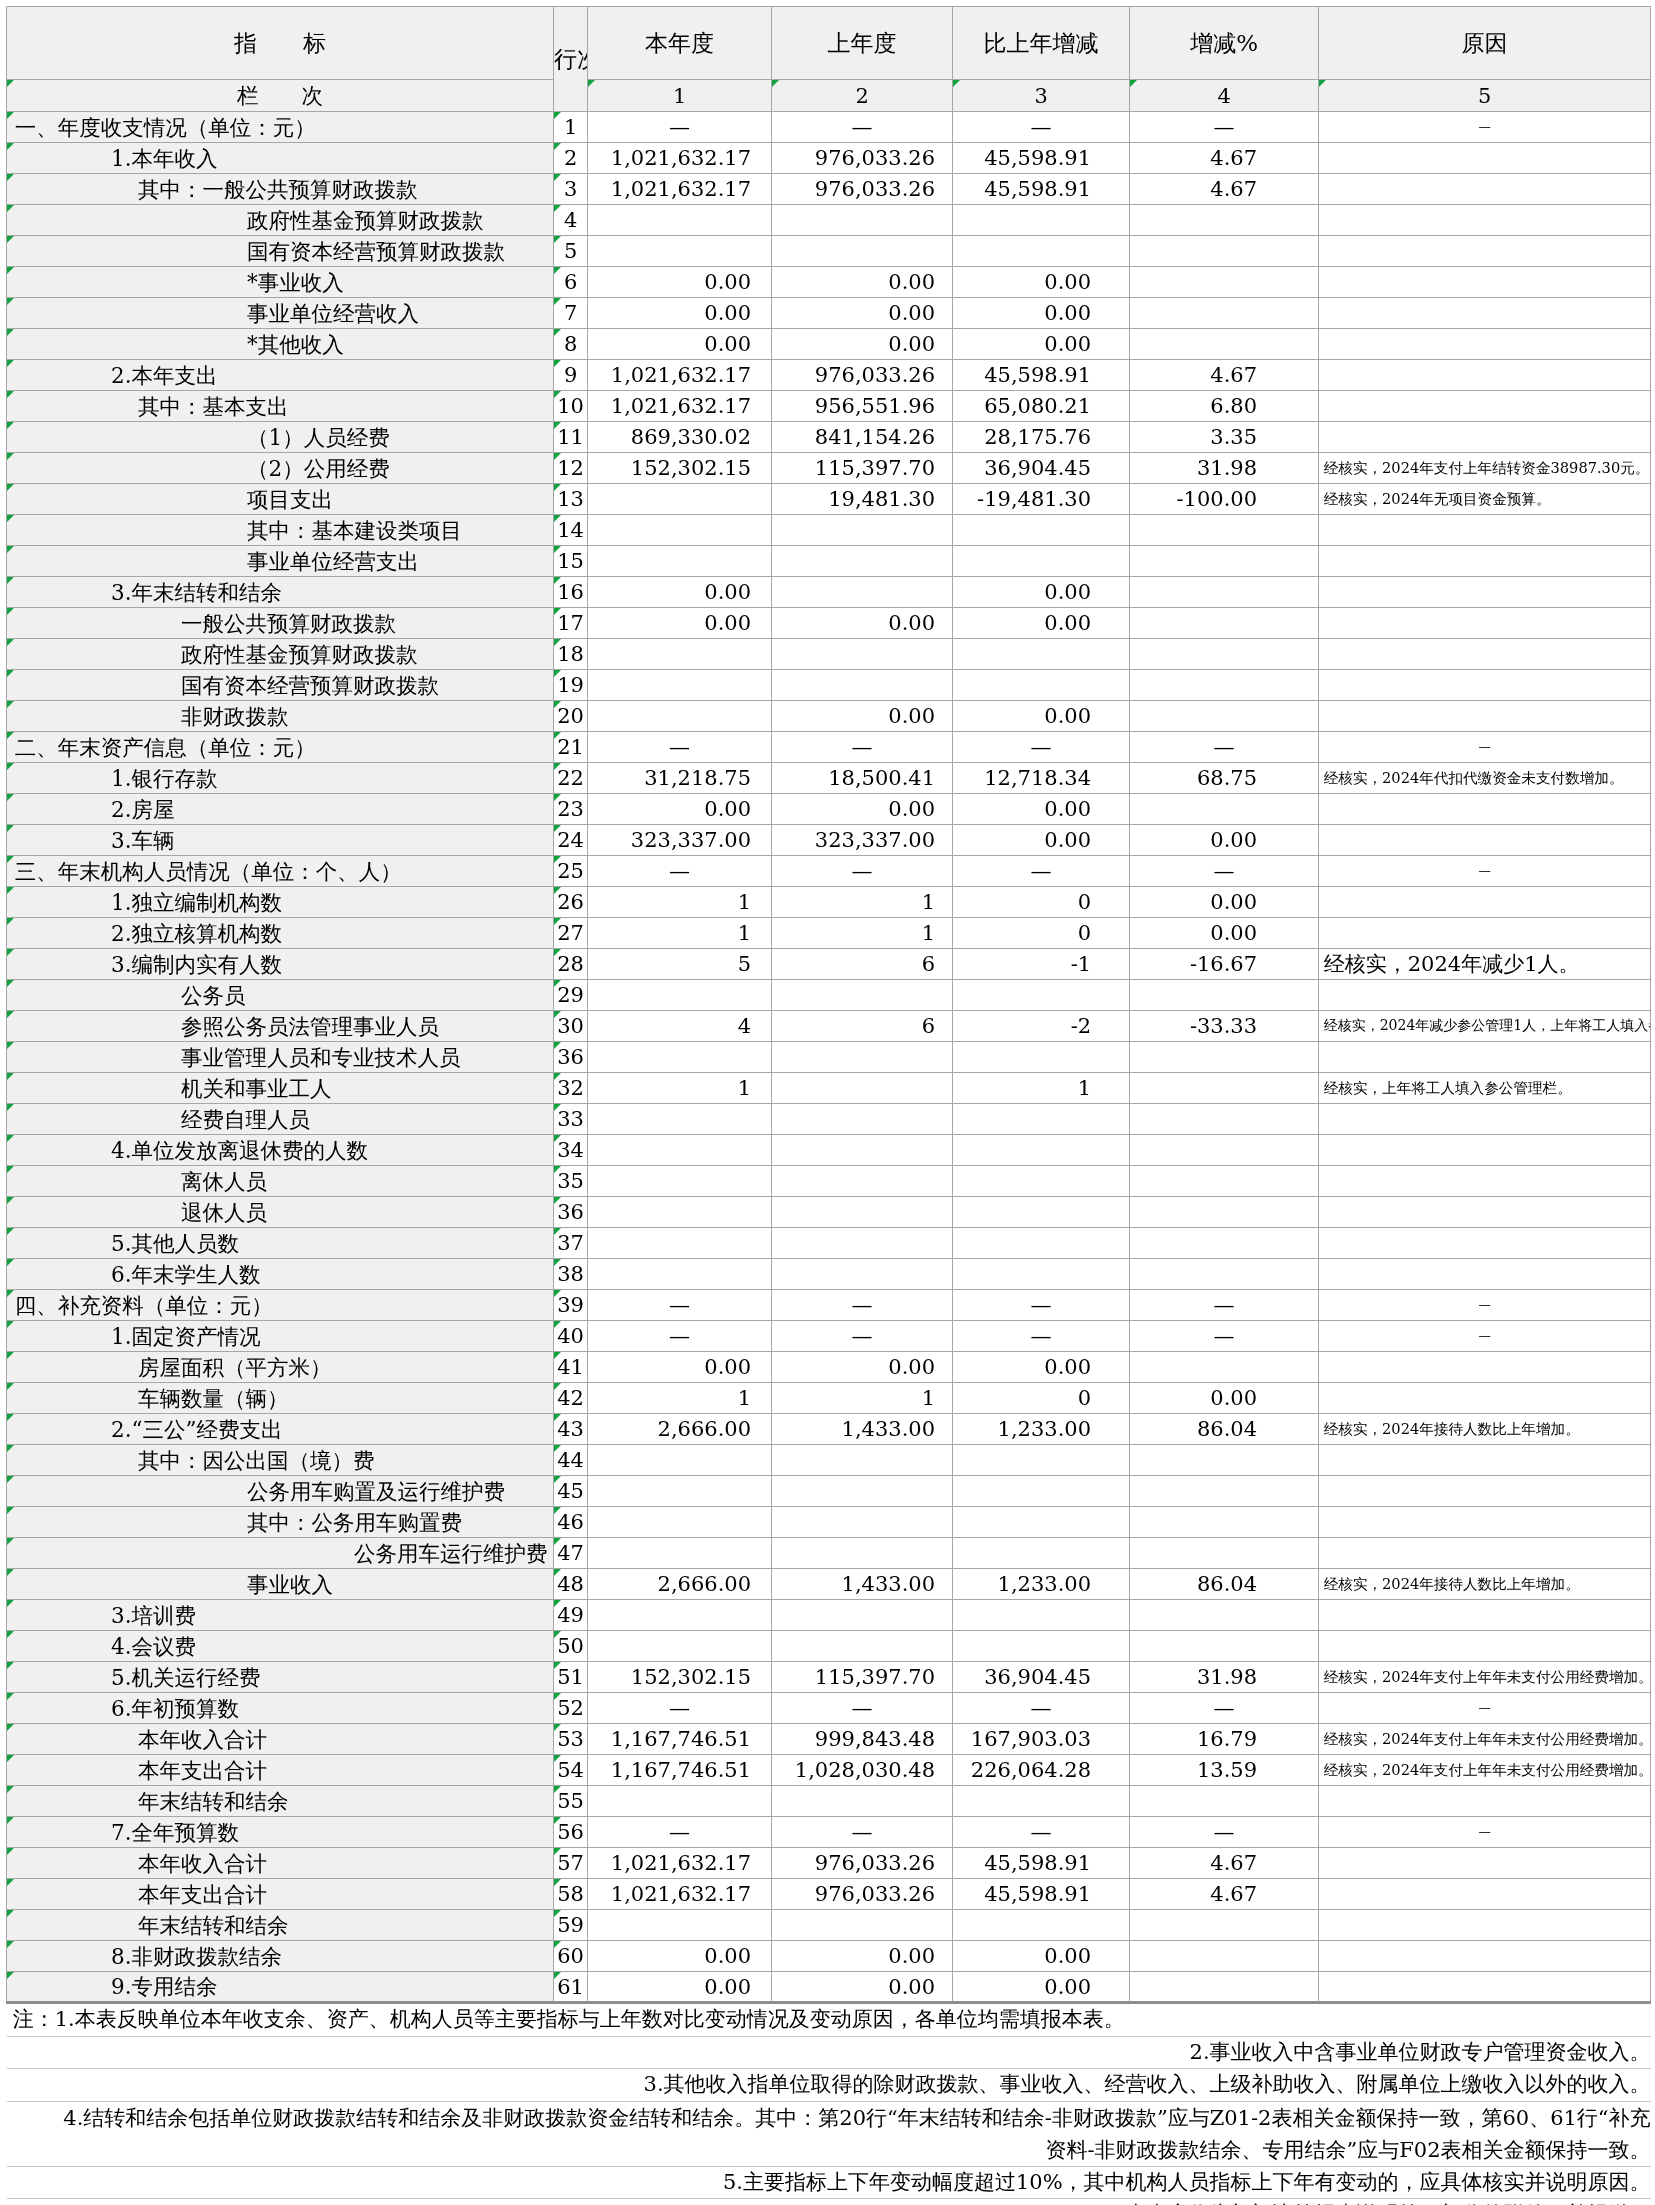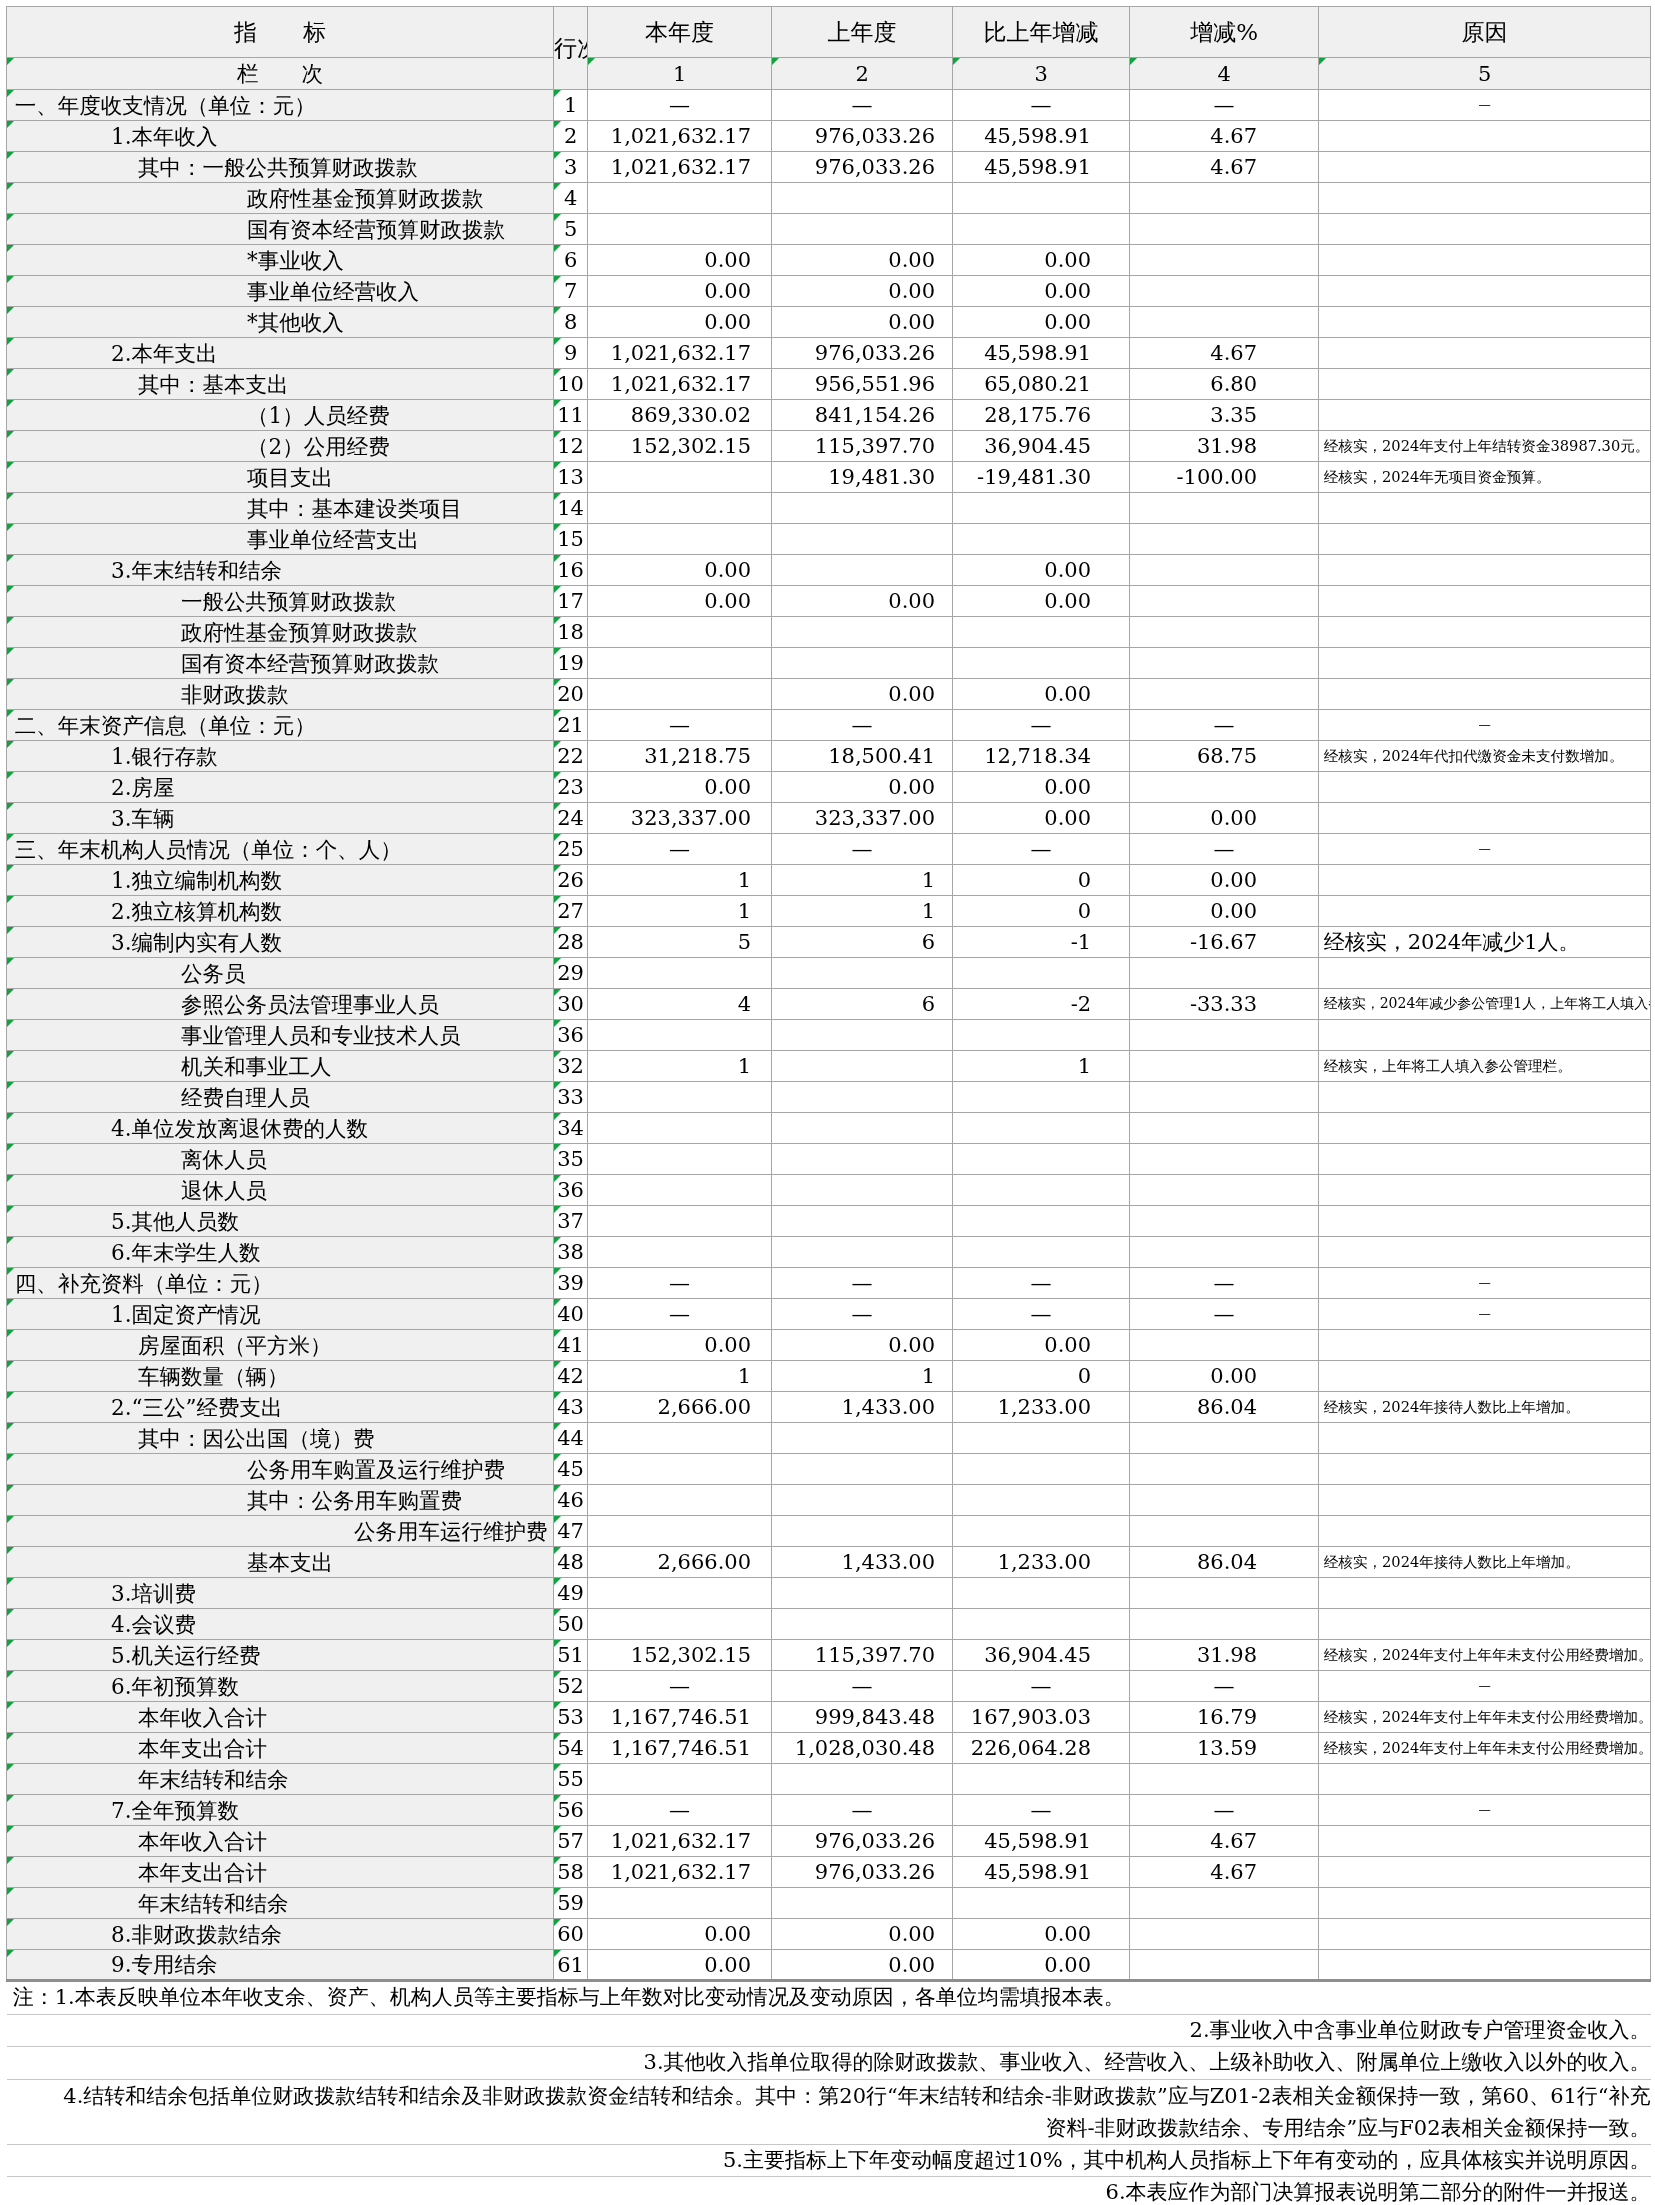--- a/index.html
+++ b/index.html
@@ -7,21 +7,21 @@
     --header-fill:#f0f0f0;
     --grid:#a6a6a6;
   }
   *{box-sizing:border-box;}
   html,body{margin:0;padding:0;background:#ffffff;}
   body{width:1655px;font-family:"DejaVu Serif","Liberation Serif",serif;color:#000;}
   .page{padding:6.1px 0 0 6.1px;}
   table{border-collapse:collapse;table-layout:fixed;width:1643px;}
   td,th{border:0.8px solid var(--grid);padding:0;position:relative;overflow:hidden;white-space:nowrap;vertical-align:middle;}
   thead th{background:var(--header-fill);font-weight:normal;font-size:23px;}
-  tr.h1{height:51px;}
+  tr.h1{height:73px;}
   tr.h2{height:32px;}
   tr.h2 th{font-size:21.5px;margin-top:19px;}
   tr.h2 th.ln{font-size:21px;}
   tbody tr{height:31px;}
   .c-ind{background:var(--header-fill);}
   .lbl{display:block;font-size:21.5px;}
   .i0{padding-left:7.7px;}
   .i1{padding-left:104px;}
   .i2{padding-left:131px;}
   .i3{padding-left:174px;}
@@ -644,21 +644,21 @@
           <td class="c-no"><span class="flag"></span><span>47</span></td>
           <td class="c-v c1 num"></td>
           <td class="c-v c2 num"></td>
           <td class="c-v c3 num"></td>
           <td class="c-v c4 num"></td>
           <td class="c-r rs-m"></td>
         </tr>
         <tr>
           <td class="c-ind">
             <span class="flag"></span>
-            <span class="lbl i4">基本支出</span>
+            <span class="lbl i4">事业收入</span>
           </td>
           <td class="c-no"><span class="flag"></span><span>48</span></td>
           <td class="c-v c1 num"><span>2,666.00</span></td>
           <td class="c-v c2 num"><span>1,433.00</span></td>
           <td class="c-v c3 num"><span>1,233.00</span></td>
           <td class="c-v c4 num"><span>86.04</span></td>
           <td class="c-r rs-m"><span>经核实，2024年接待人数比上年增加。</span></td>
         </tr>
         <tr>
           <td class="c-ind">

